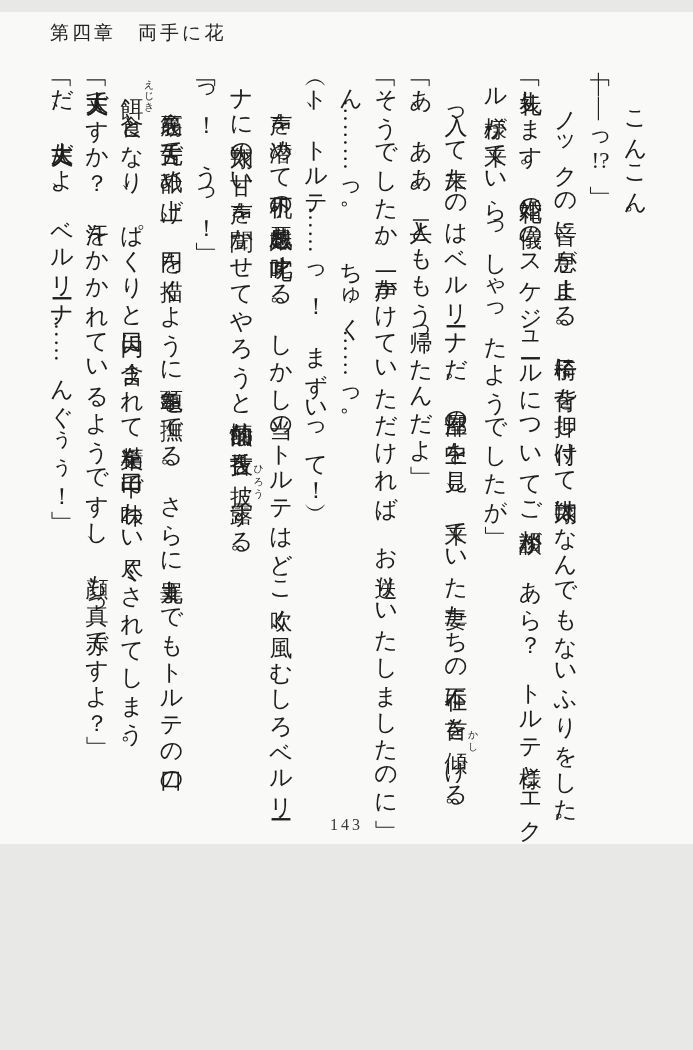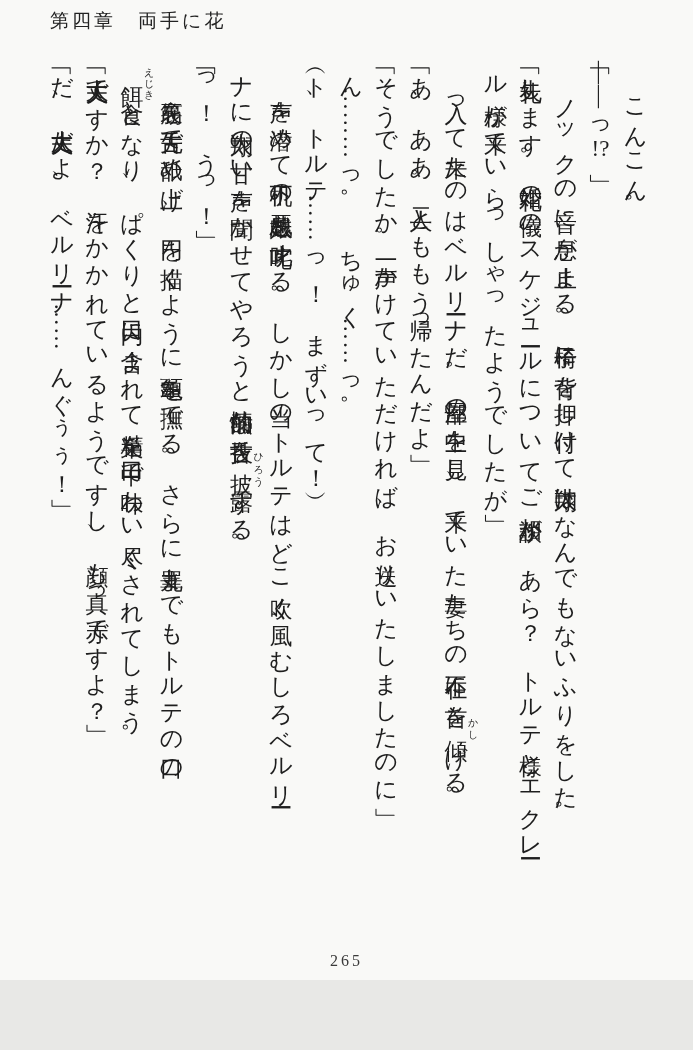--- a/index.html
+++ b/index.html
@@ -1,23 +1,23 @@
 <!DOCTYPE html>
 <html lang="ja"><head>
 <meta charset="utf-8">
 <style>
   html,body{margin:0;padding:0;background:#e8e8e6;}
   .page{
     position:relative;
-    width:693px;height:980px;
+    width:693px;height:832px;
     background:#f9f9f7;
     font-family:"Liberation Serif","DejaVu Serif",serif;
     color:#1e1e1e;
     overflow:hidden;
-    margin:0 auto;
+    margin:12px auto;
   }
   .chapter-header{
     position:absolute;
     top:8px;left:50px;
     font-size:19px;
     letter-spacing:3px;
     color:#222;
     white-space:pre;
   }
   .text-body{
@@ -64,14 +64,14 @@
       <div class="text-line">（ト、トルテ……っ！　まずいって！）</div>
       <div class="text-line indent">声を潜めて机下の悪戯娘を叱咤する。しかし当のトルテはどこ吹く風、むしろベルリー</div>
       <div class="text-line">ナに翔太の甘い声を聞かせてやろうと情熱的な舌技を<ruby>披露<rt>ひろう</rt></ruby>する。</div>
       <div class="text-line">「っ！　うっ！」</div>
       <div class="text-line indent">裏筋を舌先で舐め上げ、円を描くように亀頭を撫でる。さらに睾丸までもトルテの口の</div>
       <div class="text-line"><ruby>餌食<rt>えじき</rt></ruby>となり、ぱくりと口内に含まれて精巣を口中で味わい尽くされてしまう。</div>
       <div class="text-line">「大丈夫ですか？　汗をかかれているようですし、顔も真っ赤ですよ？」</div>
       <div class="text-line">「だ、大丈夫だよ、ベルリーナ……んぐぅぅ！」</div>
     </div>
 
-  <div class="page-number">265</div>
+  <div class="page-number">143</div>
 </div>
 
 </body></html>

